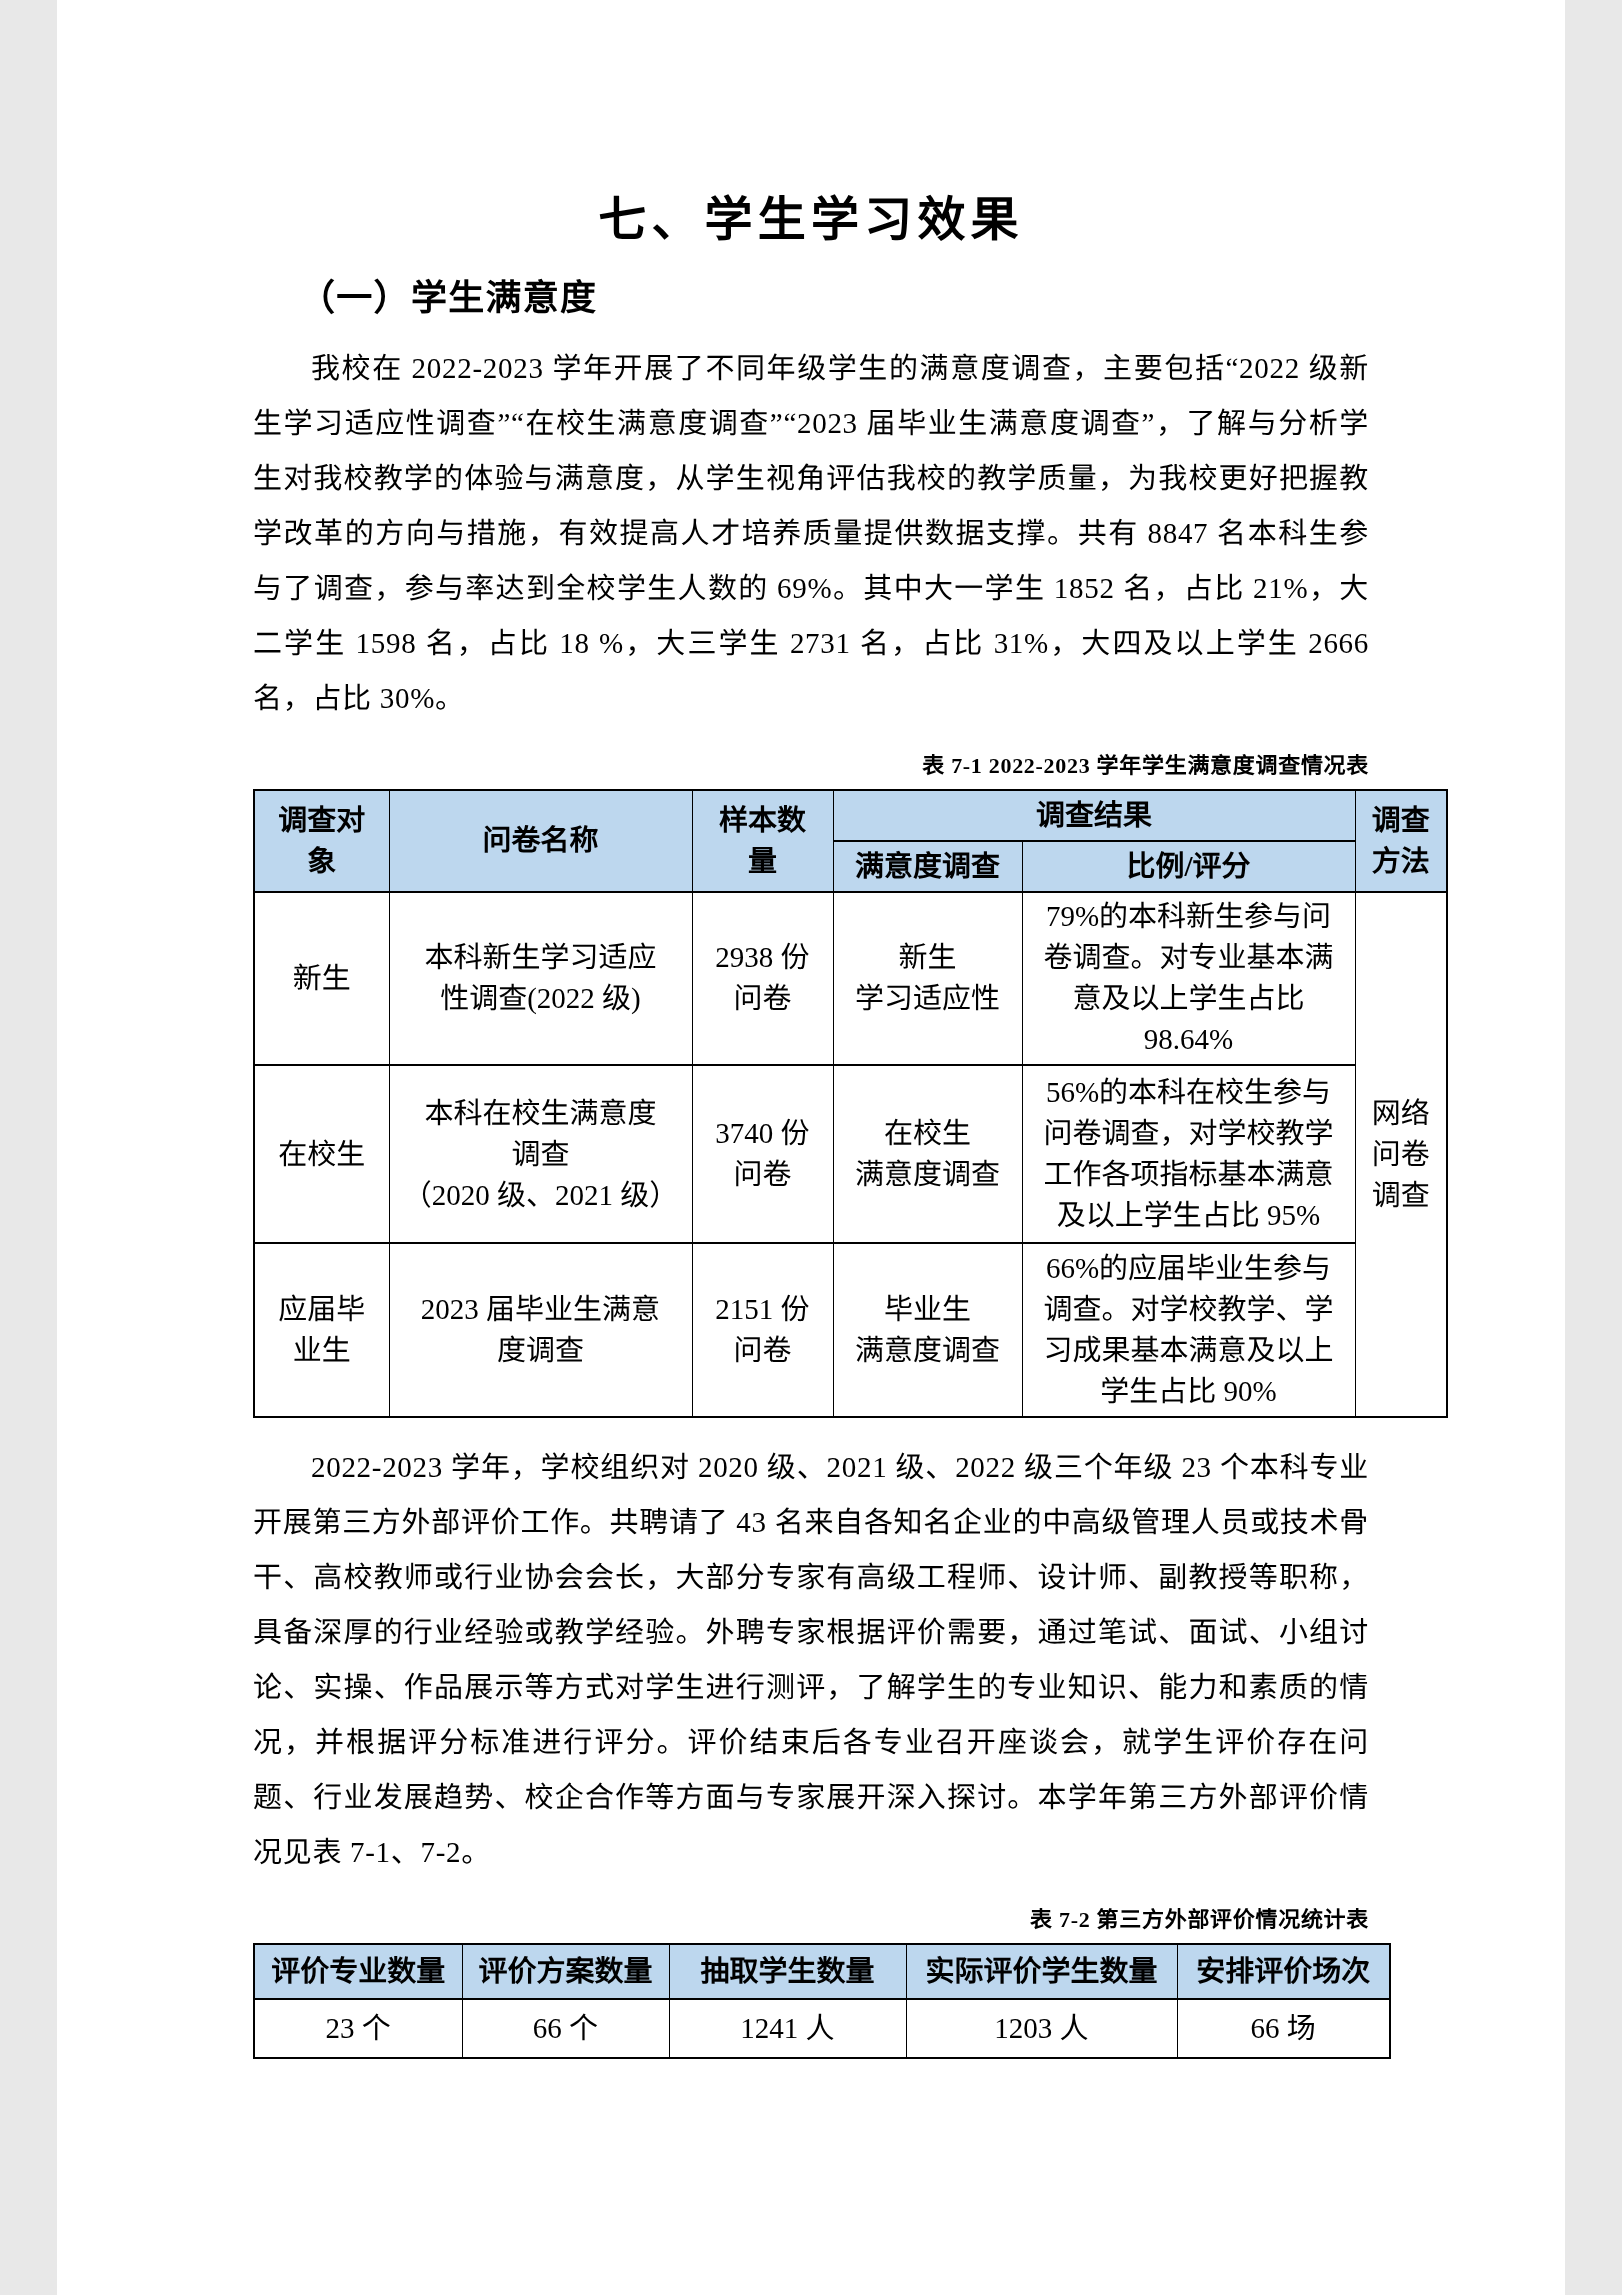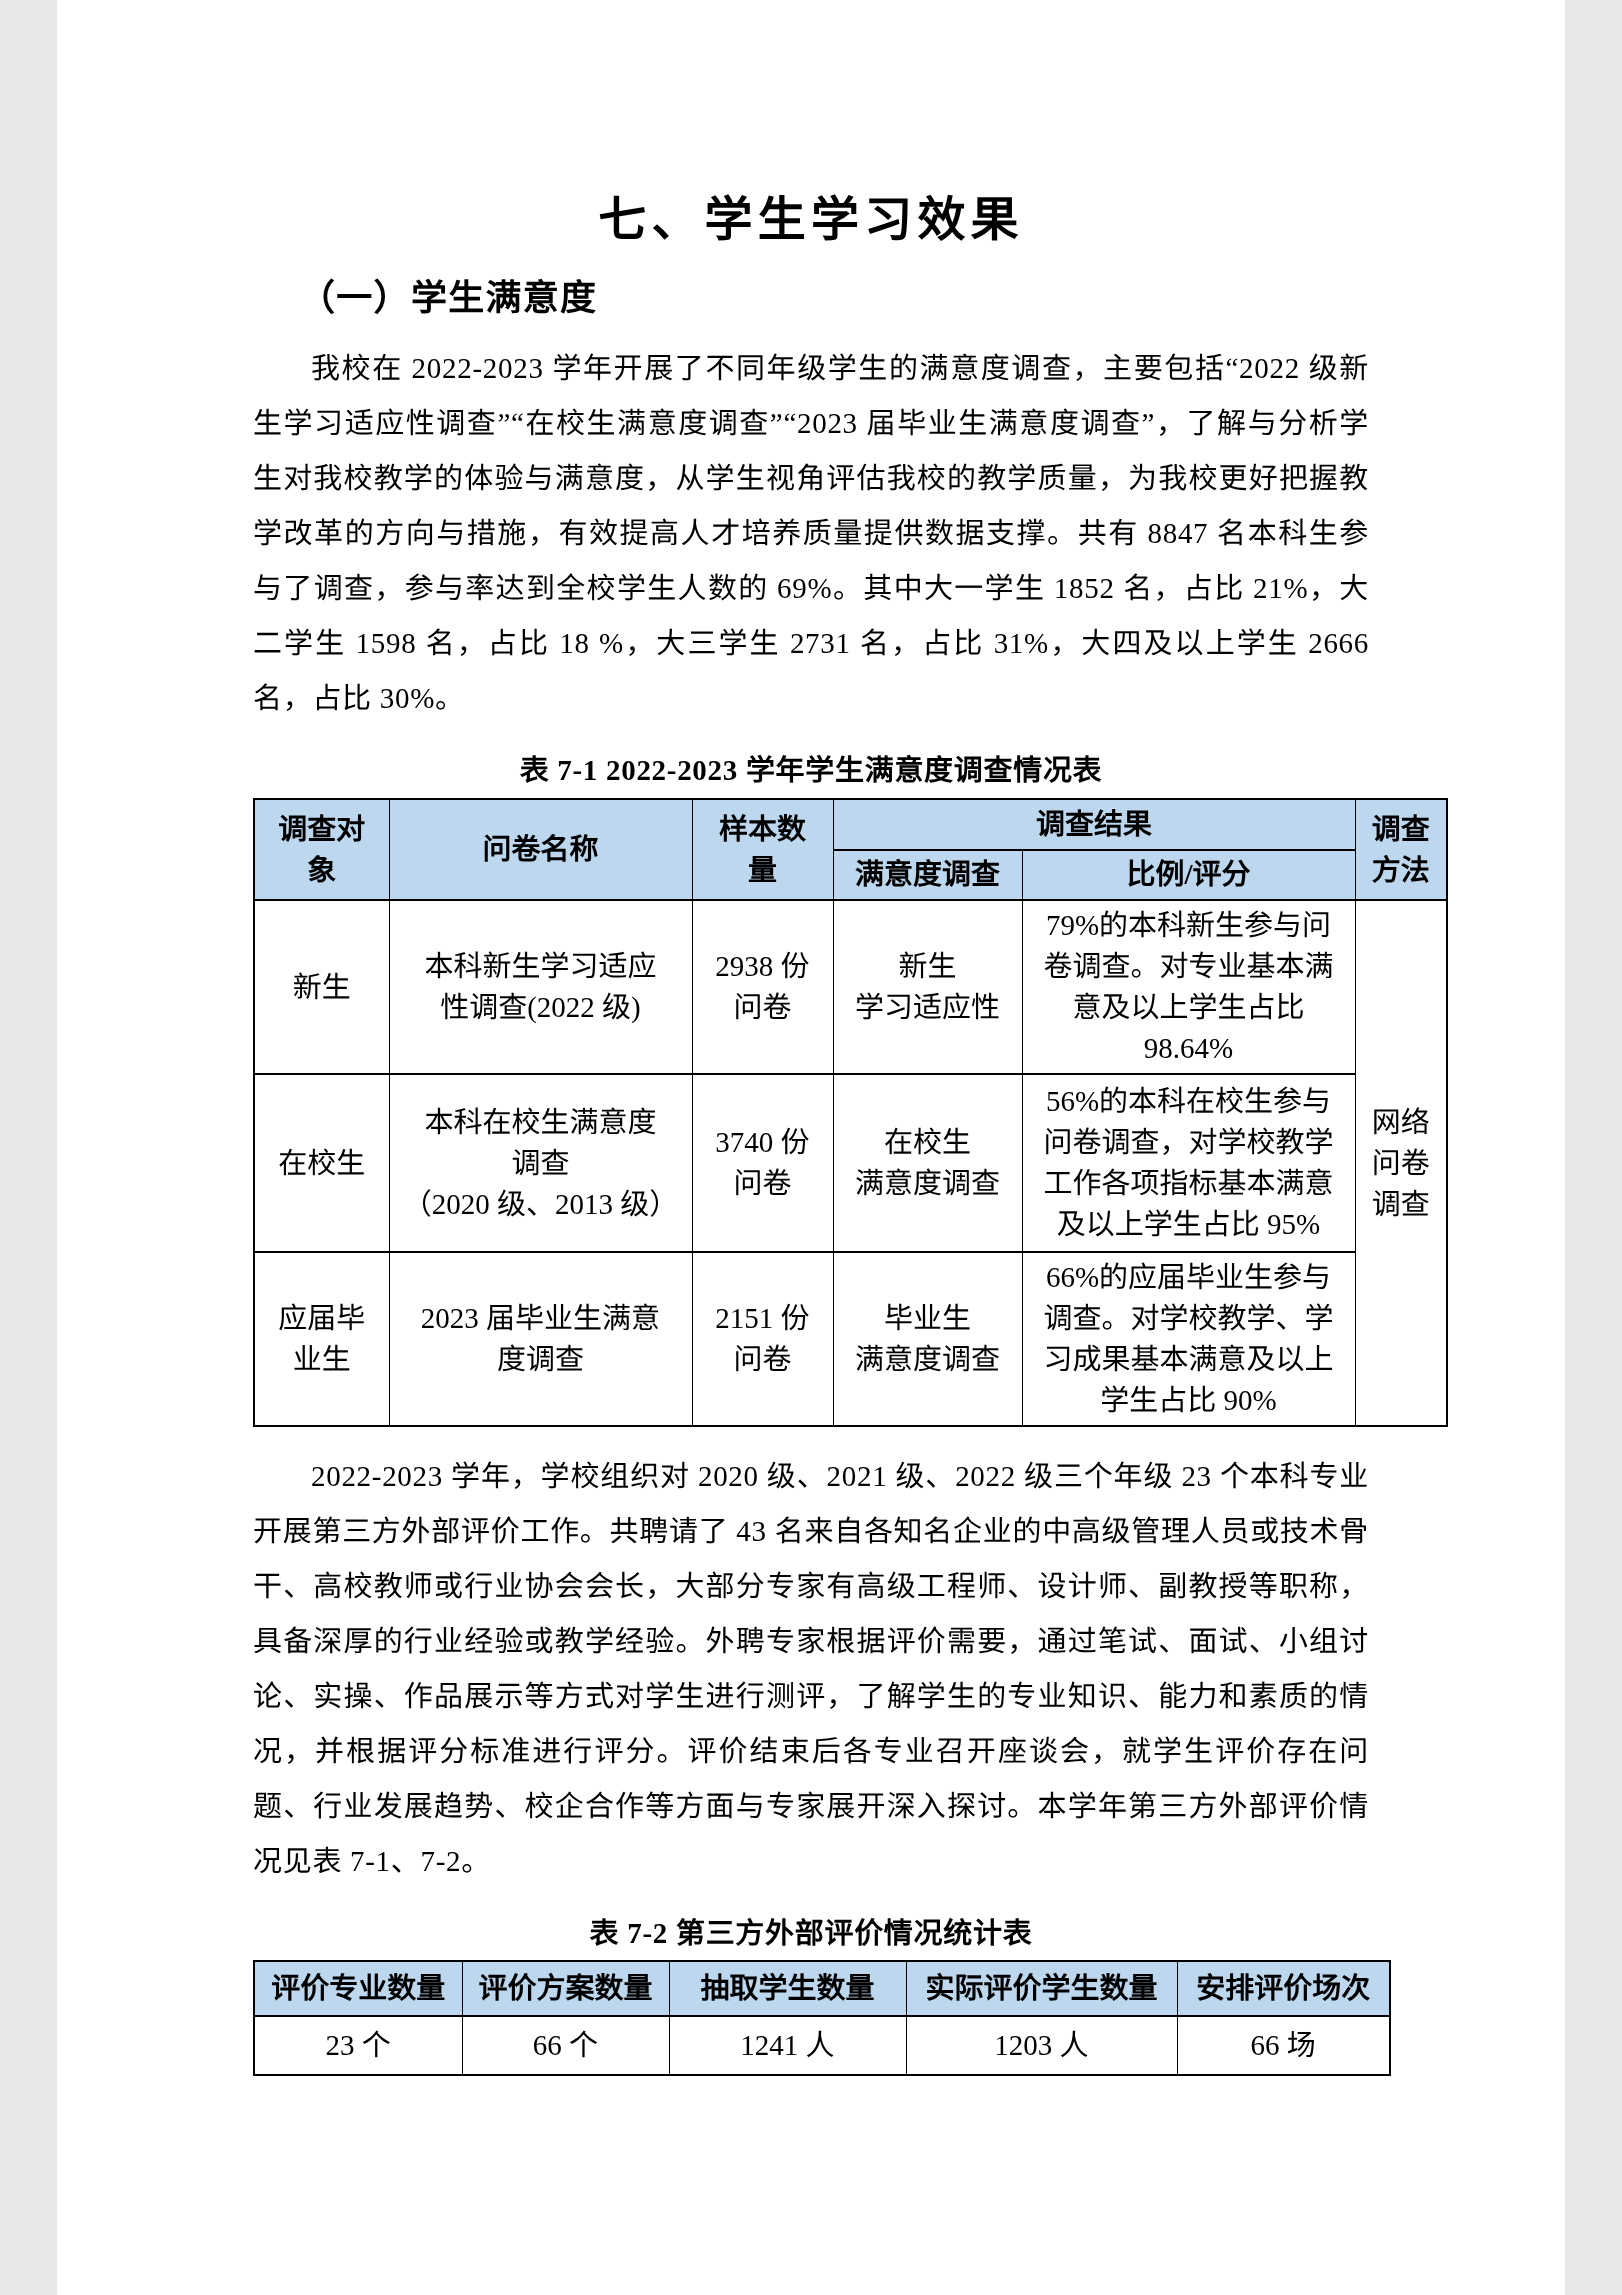--- a/index.html
+++ b/index.html
@@ -37,22 +37,22 @@
     margin: 22px 0 0 0;
     font-size: 29px;
     line-height: 55px;
     text-align: justify;
     text-indent: 58px;
     letter-spacing: 0.7px;
   }
   .table-caption {
     margin: 26px 0 0 0;
     font-weight: 700;
-    font-size: 29px;
-    text-align: center;
+    font-size: 22px;
+    text-align: right;
     line-height: 1.25;
     letter-spacing: 0.7px;
   }
   table.report {
     border-collapse: collapse;
     table-layout: fixed;
     margin: 9.2px auto 0 auto;
     border: 2px solid #000;
   }
   table.report th, table.report td {
@@ -135,21 +135,21 @@
 意及以上学生占比
 98.64%</td>
           <td rowspan="3" class="prewrap">网络
 问卷
 调查</td>
         </tr>
         <tr style="height:178px;">
           <td>在校生</td>
           <td class="prewrap">本科在校生满意度
 调查
-（2020 级、2013 级）</td>
+（2020 级、2021 级）</td>
           <td class="prewrap">3740 份
 问卷</td>
           <td class="prewrap">在校生
 满意度调查</td>
           <td class="prewrap">56%的本科在校生参与
 问卷调查，对学校教学
 工作各项指标基本满意
 及以上学生占比 95%</td>
         </tr>
         <tr style="height:169px;">

